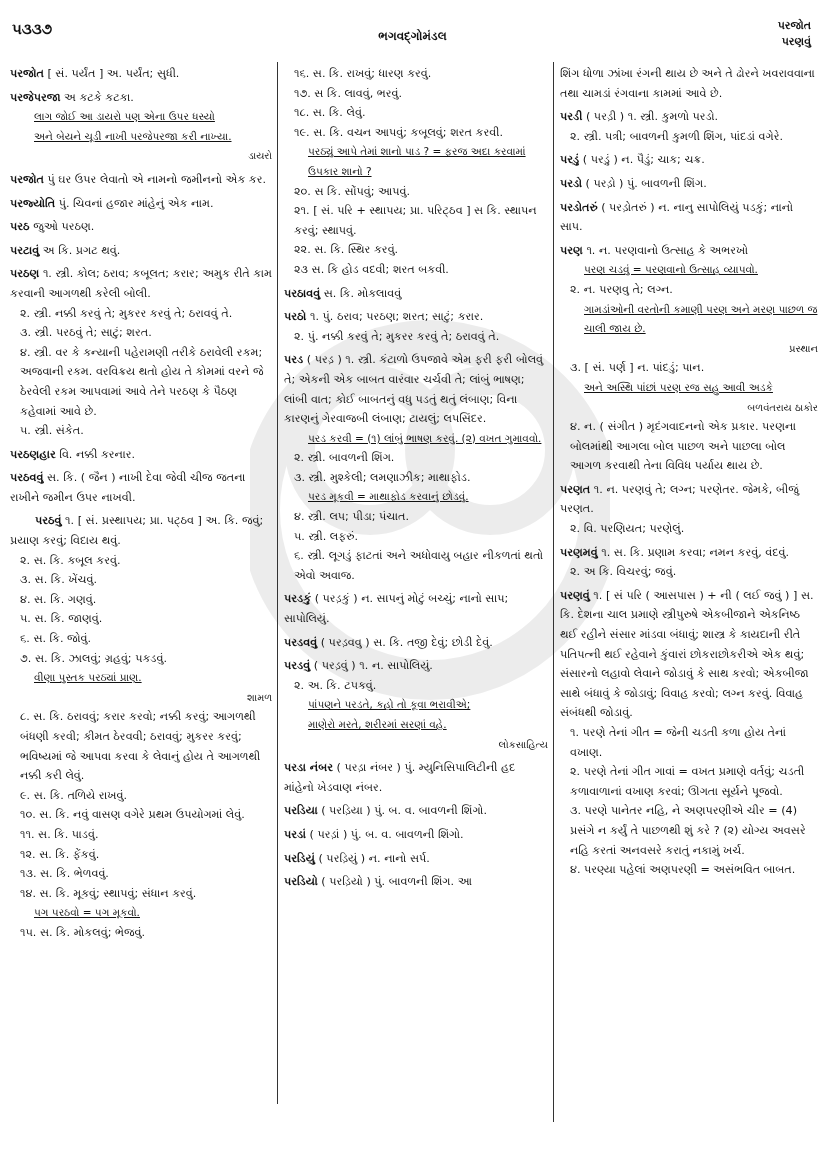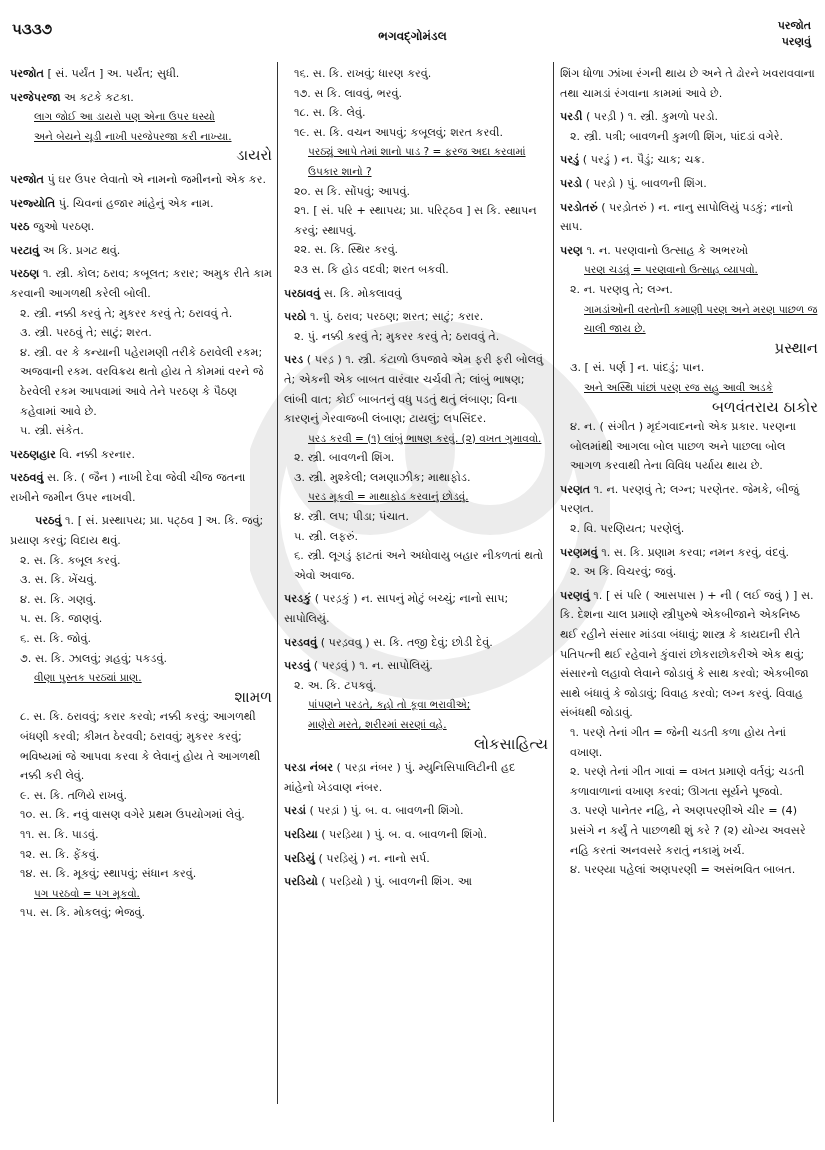--- a/index.html
+++ b/index.html
@@ -24,21 +24,21 @@
   .col2 { left: 284px; width: 264px; }
   .col3 { left: 560px; width: 258px; }
   .rule { position: absolute; top: 62px; width: 1px; background: #333; }
   .rule1 { left: 277px; height: 1042px; }
   .rule2 { left: 553px; height: 1060px; }
   .entry { margin-bottom: 4px; }
   .hw { font-weight: bold; }
   .line { display: block; }
   .sense { display: block; padding-left: 10px; }
   .quote { display: block; padding-left: 24px; font-size: 10.5px; text-decoration: underline; }
-  .src { display: block; text-align: right; font-size: 15px; }
+  .src { display: block; text-align: right; font-size: 10px; }
 </style>
 </head>
 <body>
 
 <svg class="watermark" viewBox="0 0 360 420">
   <circle cx="180" cy="210" r="170" fill="none" stroke="#000" stroke-width="40"></circle>
   <circle cx="120" cy="150" r="70" fill="none" stroke="#000" stroke-width="30"></circle>
   <circle cx="240" cy="150" r="70" fill="none" stroke="#000" stroke-width="30"></circle>
 </svg>
 
@@ -97,20 +97,21 @@
       <span class="sense">૫. સ. કિ. જાણવું.</span>
       <span class="sense">૬. સ. કિ. જોવું.</span>
       <span class="sense">૭. સ. કિ. ઝાલવું; ગ્રહવું; પકડવું.</span>
       <span class="quote">વીણા પુસ્તક પરઠ્યાં પ્રાણ.</span>
       <span class="src">શામળ</span>
       <span class="sense">૮. સ. કિ. ઠરાવવું; કરાર કરવો; નક્કી કરવું; આગળથી બંધણી કરવી; કીમત ઠેરવવી; ઠરાવવું; મુકરર કરવું; ભવિષ્યમાં જે આપવા કરવા કે લેવાનું હોય તે આગળથી નક્કી કરી લેવું.</span>
       <span class="sense">૯. સ. કિ. તળિયે રાખવું.</span>
       <span class="sense">૧૦. સ. કિ. નવું વાસણ વગેરે પ્રથમ ઉપયોગમાં લેવું.</span>
       <span class="sense">૧૧. સ. કિ. પાડવું.</span>
       <span class="sense">૧૨. સ. કિ. ફેંકવું.</span>
+      <span class="sense">૧૩. સ. કિ. ભેળવવું.</span>
       <span class="sense">૧૪. સ. કિ. મૂકવું; સ્થાપવું; સંધાન કરવું.</span>
       <span class="quote">પગ પરઠવો = પગ મૂકવો.</span>
       <span class="sense">૧૫. સ. કિ. મોકલવું; ભેજવું.</span>
     </div>
   </div>
 <div class="col col2" id="col1">
     <div class="entry">
       <span class="sense">૧૬. સ. કિ. રાખવું; ધારણ કરવું.</span>
       <span class="sense">૧૭. સ કિ. લાવવું, ભરવું.</span>
       <span class="sense">૧૮. સ. કિ. લેવું.</span>
@@ -148,24 +149,24 @@
       <span class="line"><span class="hw" style="display: inline;">પરડવું</span> <span class="">( પરડ઼વું ) ૧. ન. સાપોલિયું.</span></span>
       <span class="sense">૨. અ. કિ. ટપકવું.</span>
       <span class="quote">પાંપણને પરડતે, કહો તો કૂવા ભરાવીએ;</span>
       <span class="quote">માણેરો મરતે, શરીરમાં સરણાં વહે.</span>
       <span class="src">લોકસાહિત્ય</span>
     </div>
     <div class="entry">
       <span class="line"><span class="hw" style="display: inline;">પરડા નંબર</span> <span class="">( પરડ઼ા નંબર ) પું. મ્યુનિસિપાલિટીની હદ માંહેનો ખેડવાણ નંબર.</span></span>
     </div>
     <div class="entry">
+      <span class="line"><span class="hw" style="display: inline;">પરડિયા</span> <span class="">( પરડ઼િયા ) પું. બ. વ. બાવળની શિંગો.</span></span>
+    </div>
+    <div class="entry">
       <span class="line"><span class="hw" style="display: inline;">પરડાં</span> <span class="">( પરડ઼ાં ) પું. બ. વ. બાવળની શિંગો.</span></span>
-    </div>
-    <div class="entry">
-      <span class="line"><span class="hw" style="display: inline;">પરડિયા</span> <span class="">( પરડ઼િયા ) પું. બ. વ. બાવળની શિંગો.</span></span>
     </div>
     <div class="entry">
       <span class="line"><span class="hw" style="display: inline;">પરડિયું</span> <span class="">( પરડ઼િયું ) ન. નાનો સર્પ.</span></span>
     </div>
     <div class="entry">
       <span class="line"><span class="hw" style="display: inline;">પરડિયો</span> <span class="">( પરડ઼િયો ) પું. બાવળની શિંગ. આ</span></span>
     </div>
   </div>
 <div class="col col3" id="col2">
     <div class="entry">

